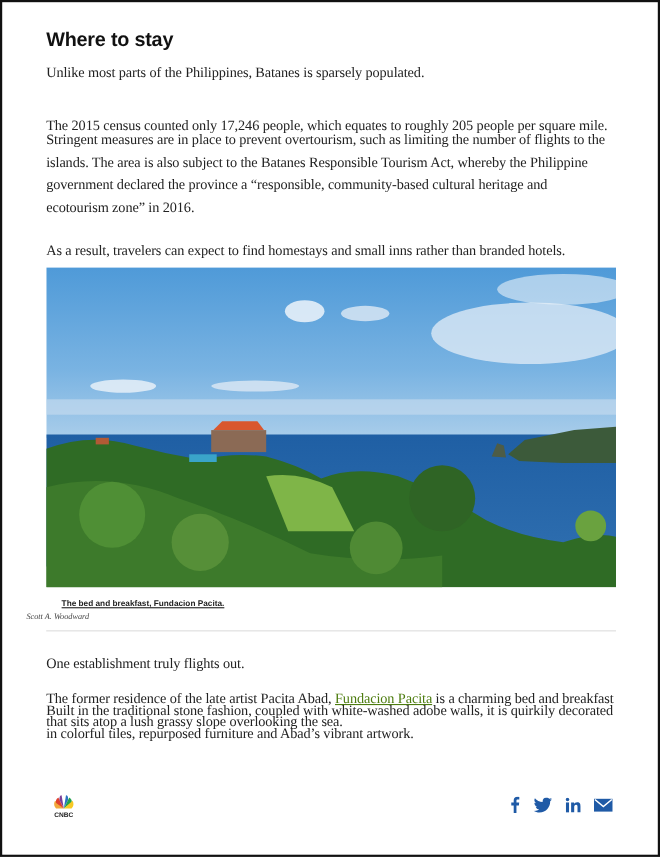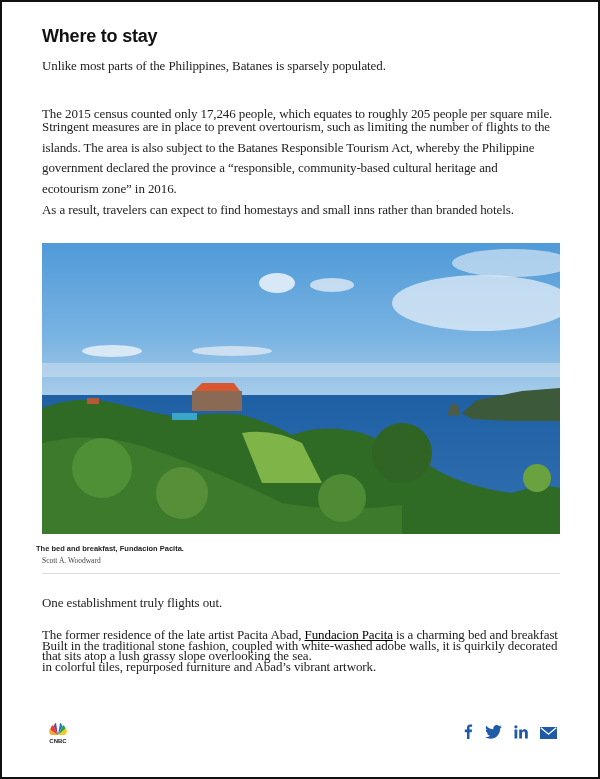--- a/index.html
+++ b/index.html
@@ -13,50 +13,50 @@
     h2 {
       position: absolute; left: 42px; top: 26px; margin: 0;
       font-family: "Liberation Sans", sans-serif; font-weight: 700; font-size: 18px; color: #111;
       letter-spacing: -0.2px;
     }
     .p {
       position: absolute; left: 42px; width: 520px; margin: 0;
       font-family: Liberation Serif, serif; font-size: 13px; line-height: 20.5px; color: #222;
       letter-spacing: -0.1px;
     }
-    .p a { color: #000000; text-decoration: underline; }
+    .p a { color: #4d7c0f; text-decoration: underline; }
     .hero {
       position: absolute; left: 42px; top: 243px; width: 518px; height: 291px; overflow: hidden;
     }
     .caption {
-      position: absolute; left: 36px; top: 544px; margin: 0;
-      font-family: "Liberation Sans", sans-serif; font-weight: 700; font-size: 7.5px; color: #222;
+      position: absolute; left: 56px; top: 544px; margin: 0;
+      font-family: "Liberation Sans", sans-serif; font-weight: 700; font-size: 7.5px; color: #222; text-decoration: underline;
     }
     .credit {
-      position: absolute; left: 42px; top: 556px; margin: 0;
-      font-family: "Liberation Serif", serif; font-size: 7.5px; color: #444;
+      position: absolute; left: 24px; top: 556px; margin: 0;
+      font-family: "Liberation Serif", serif; font-style: italic; font-size: 7.5px; color: #444;
     }
     .rule {
       position: absolute; left: 42px; top: 573px; width: 518px; height: 1px; background: #ddd;
     }
     .logo { position: absolute; left: 44px; top: 722px; width: 28px; height: 22px; }
     .share { position: absolute; left: 463px; top: 724px; display: flex; gap: 12px; align-items: center; }
     .share span { display: block; }
   </style>
 </head>
 <body>
 
 <div class="frame"></div>
 
 <h2>Where to stay</h2>
 
 <p class="p" style="top:56px">Unlike most parts of the Philippines, Batanes is sparsely populated.</p>
 <p class="p" style="top:104px">The 2015 census counted only 17,246 people, which equates to roughly 205 people per square mile.</p>
 <p class="p" style="top:117px; width:515px">Stringent measures are in place to prevent overtourism, such as limiting the number of flights to the islands. The area is also subject to the Batanes Responsible Tourism Act, whereby the Philippine government declared the province a “responsible, community-based cultural heritage and ecotourism zone” in 2016.</p>
-<p class="p" style="top:200px">As a result, travelers can expect to find homestays and small inns rather than branded hotels.</p>
+<p class="p" style="top:218px">As a result, travelers can expect to find homestays and small inns rather than branded hotels.</p>
 
 <div class="hero">
   <svg width="518" height="291" viewBox="0 0 518 291" xmlns="http://www.w3.org/2000/svg">
     <defs>
       <linearGradient id="sky" x1="0" y1="0" x2="0" y2="1">
         <stop offset="0" stop-color="#4f9ad8"></stop>
         <stop offset="0.6" stop-color="#79b3e2"></stop>
         <stop offset="1" stop-color="#a9cdea"></stop>
       </linearGradient>
       <linearGradient id="sea" x1="0" y1="0" x2="0" y2="1">

